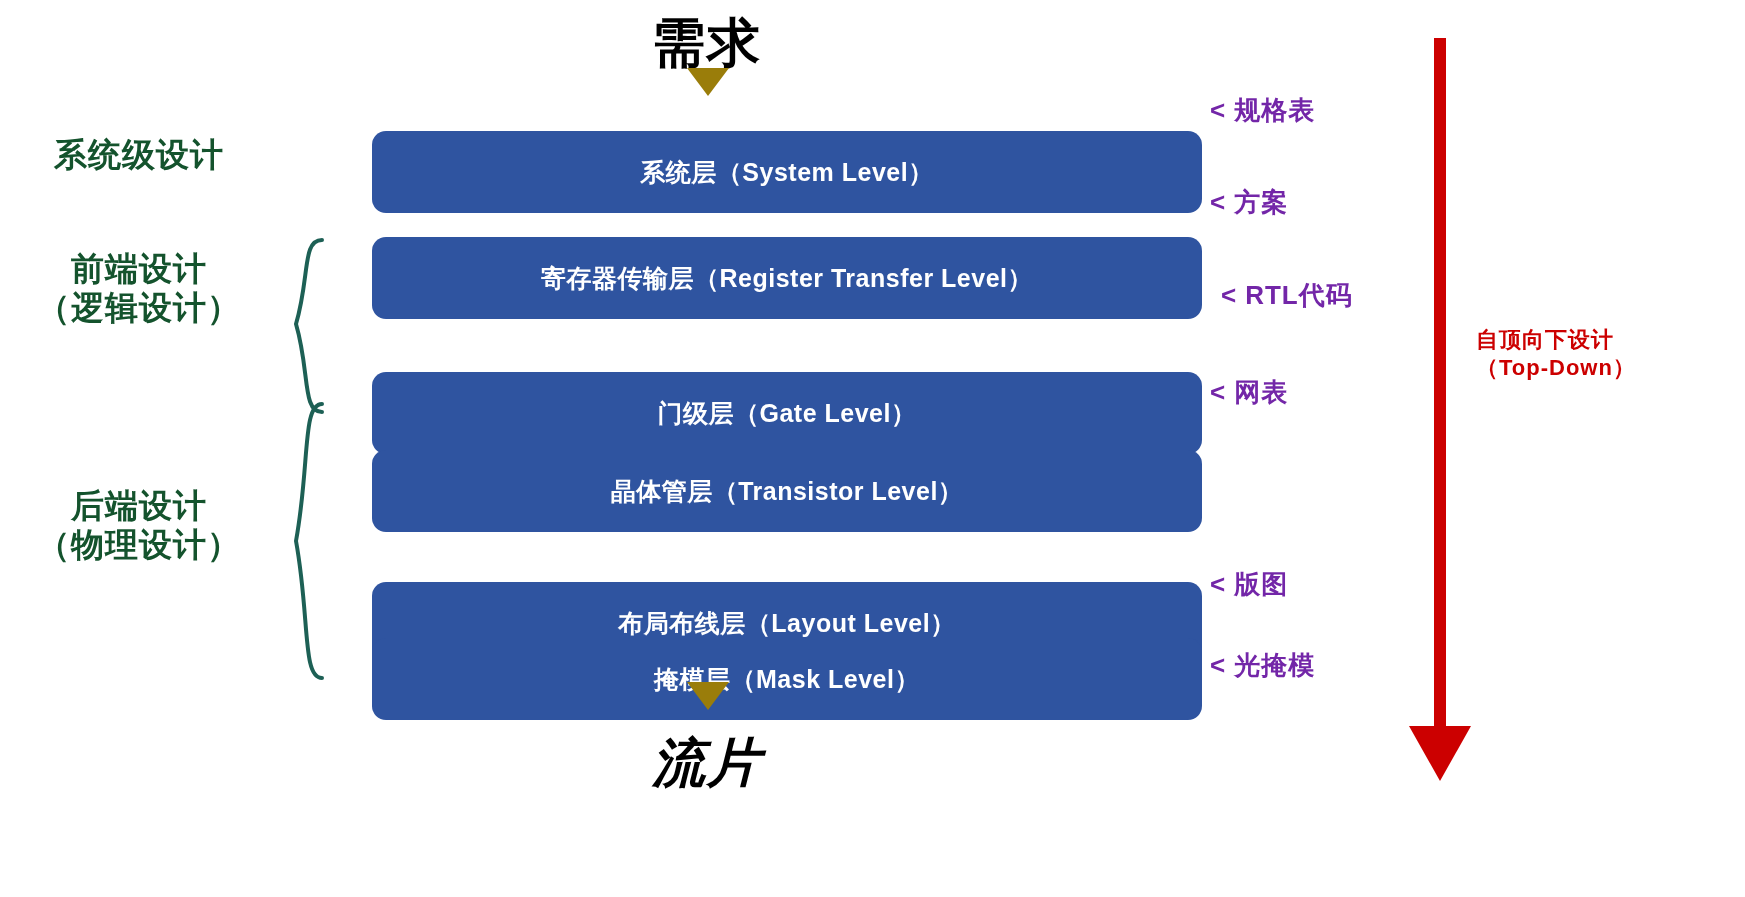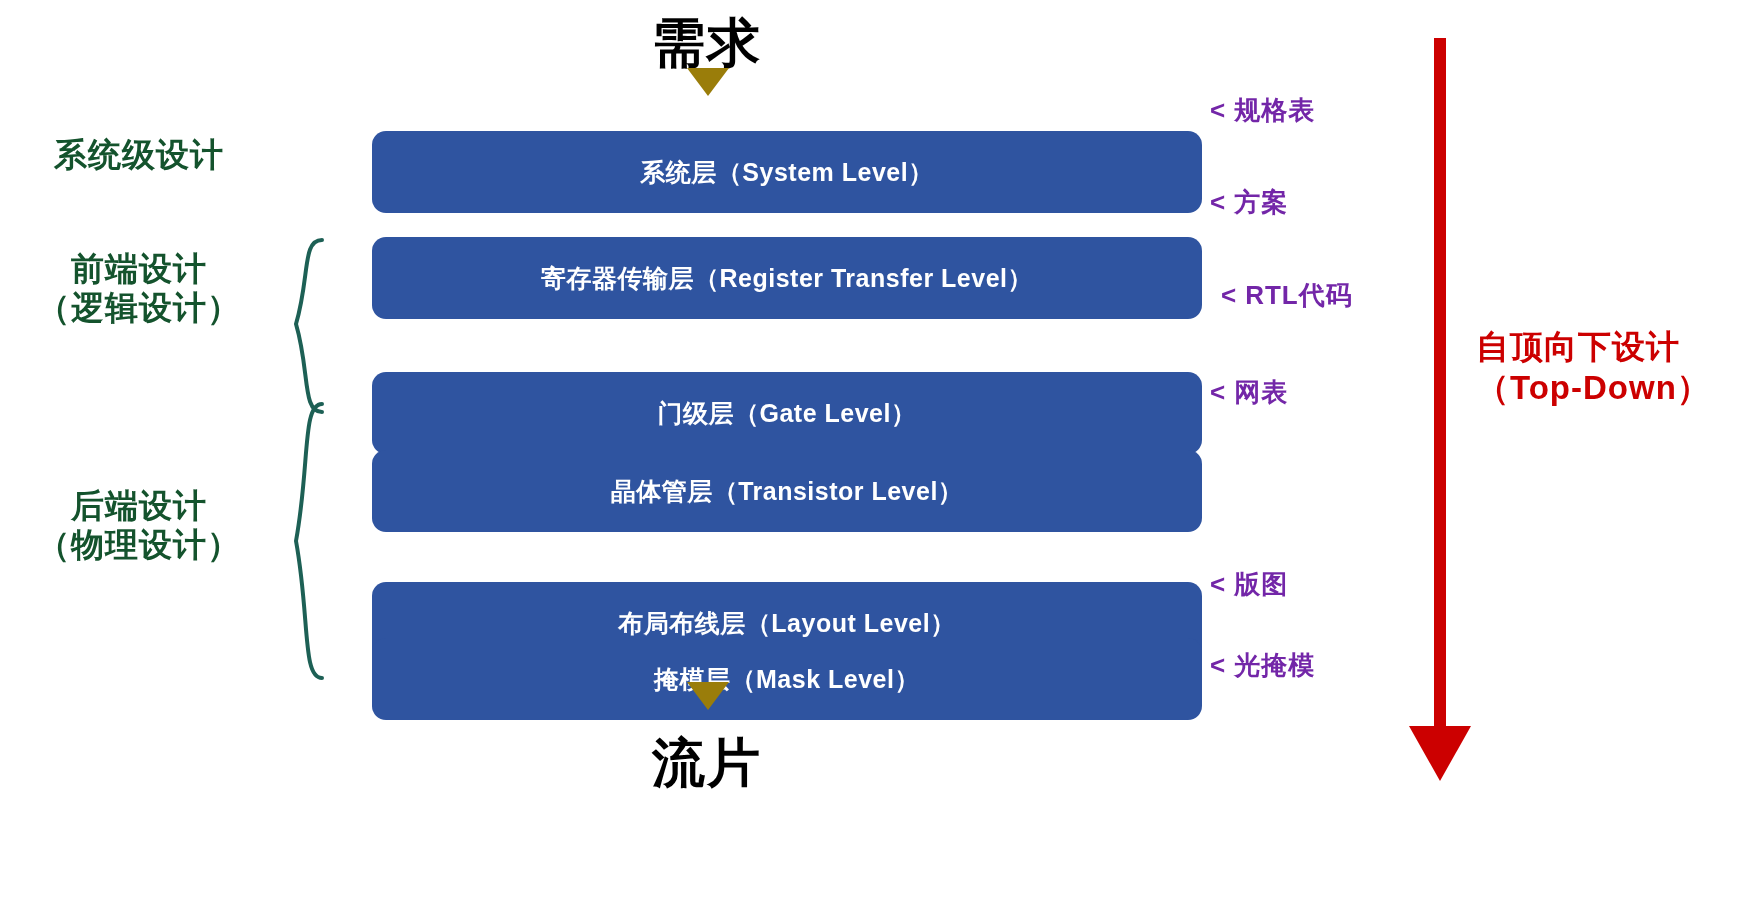--- a/index.html
+++ b/index.html
@@ -21,21 +21,21 @@
   
   .endpoint-label {
     position: absolute;
     font-weight: bold;
     font-size: 53px;
     color: #000000;
     letter-spacing: 2px;
     white-space: nowrap;
   }
   #requirement-label { left: 652px; top: 8px; }
-  #tapeout-label     { left: 652px; top: 728px; }
+  #tapeout-label     { left: 652px; top: 728px; font-style: italic; }
 
   .tri-down {
     position: absolute;
     width: 0;
     height: 0;
     border-left: 21px solid transparent;
     border-right: 21px solid transparent;
     border-top: 28px solid #9a7d0a;
   }
   #arrow-top    { left: 687px; top: 68px; }
@@ -130,21 +130,21 @@
     border-right: 31px solid transparent;
     border-top: 55px solid #cc0000;
   }
   #topdown-label {
     position: absolute;
     left: 1476px;
     top: 326px;
     width: 262px;
     color: #cc0000;
     font-weight: bold;
-    font-size: 33px;
+    font-size: 22px;
     line-height: 1.25;
     text-align: left;
     white-space: pre-line;
     letter-spacing: 1px;
   }
 </style>
 </head>
 <body>
 
 <div id="stage">

